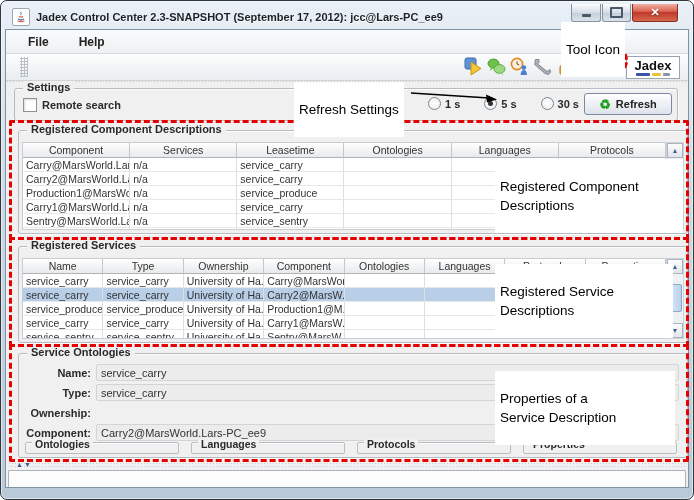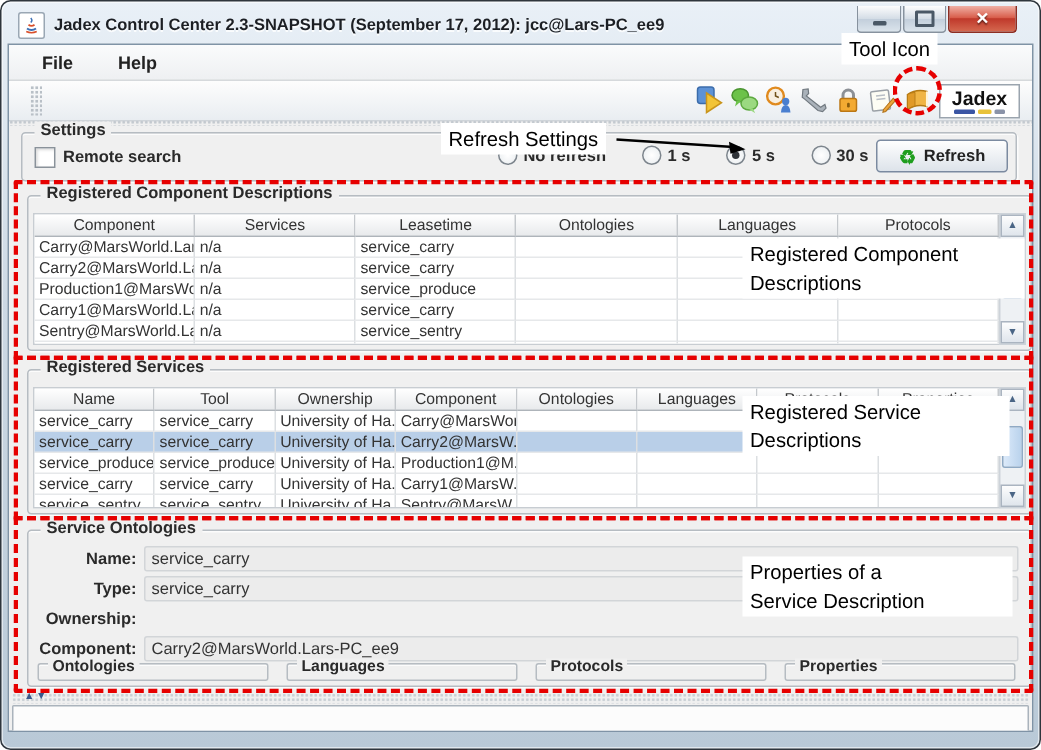--- a/index.html
+++ b/index.html
@@ -76,21 +76,21 @@
   
   .splitter{position:absolute;left:2px;right:2px;top:432px;height:7px;background-image:radial-gradient(#c9cfd5 .8px,transparent 1px);background-size:3px 3px;}
   .split-btns{position:absolute;left:8px;top:-1px;font-size:7px;color:#38598c;letter-spacing:1px;}
   .statusbar{position:absolute;left:2px;right:2px;top:440px;height:18px;background:#fcfcfc;border:1px solid #aab3bc;border-radius:1px;}
   
   .ann-rect{position:absolute;border:3px dashed #e60000;border-radius:2px;pointer-events:none;}
   #ann-rect-components{left:8px;top:119px;width:674px;height:114px;}
   #ann-rect-services{left:8px;top:236px;width:674px;height:104px;}
   #ann-rect-properties{left:8px;top:343px;width:674px;height:112px;}
   .ann-circle{position:absolute;left:594px;top:43px;width:27px;height:27px;border:3px dashed #e60000;border-radius:50%;pointer-events:none;}
-  .ann-label{position:absolute;background:#fff;color:#000;font-size:13.5px;padding:1px 5px;white-space:pre-line;line-height:19px;}
+  .ann-label{position:absolute;background:#fff;color:#000;font-size:13.5px;padding:18px 5px;white-space:pre-line;line-height:19px;}
   #ann-tool-icon{left:560px;top:21px;}
   #ann-refresh{left:293px;top:81px;}
   #ann-note-comp{left:494px;top:158px;width:178px;}
   #ann-note-serv{left:494px;top:263px;width:168px;}
   #ann-note-prop{left:494px;top:370px;width:170px;}
   #ann-arrow{position:absolute;left:408px;top:84px;pointer-events:none;}
 </style>
 </head>
 <body>
 
@@ -285,21 +285,21 @@
         <div class="sthumb"></div>
         <div class="sarrow down">▼</div>
       </div>
     </div>
 
     <div class="group" id="services-group">
       <span class="gtitle">Registered Services</span>
       <div class="jtable" id="services-table">
           <div class="thead cols8">
             <div class="th">Name</div>
-            <div class="th">Tool</div>
+            <div class="th">Type</div>
             <div class="th">Ownership</div>
             <div class="th">Component</div>
             <div class="th">Ontologies</div>
             <div class="th">Languages</div>
             <div class="th">Protocols</div>
             <div class="th">Properties</div>
           </div>
           <div class="tr cols8">
             <div class="td">service_carry</div>
             <div class="td">service_carry</div>

